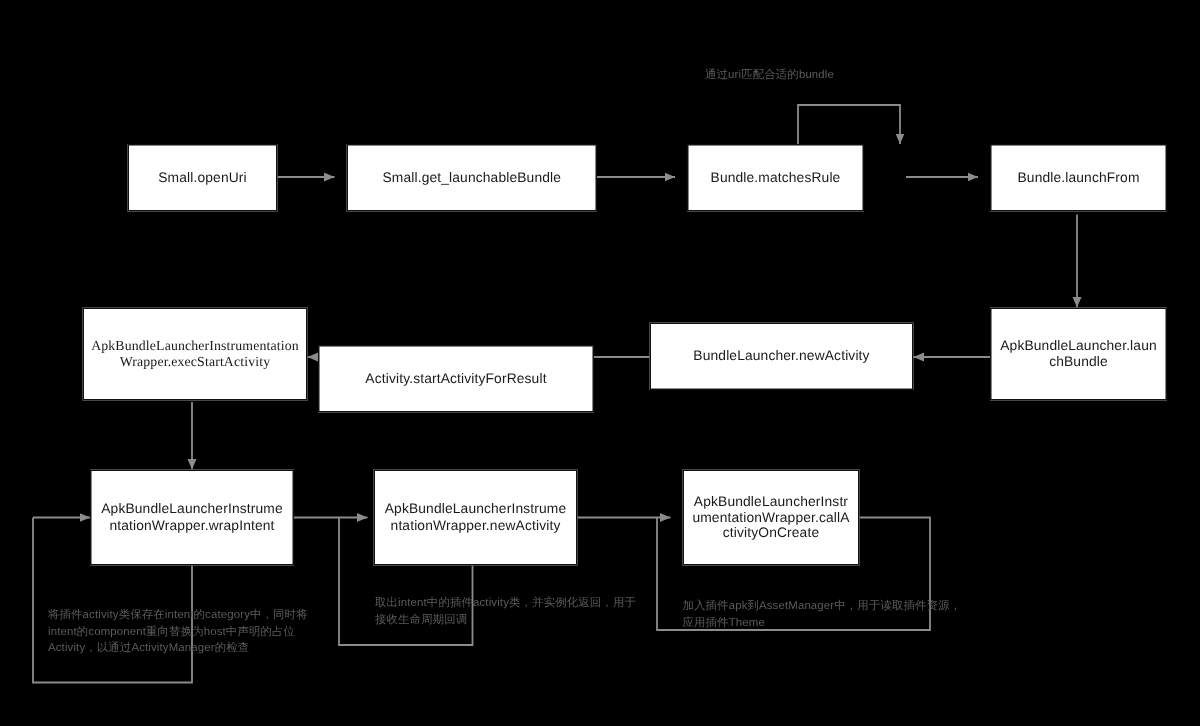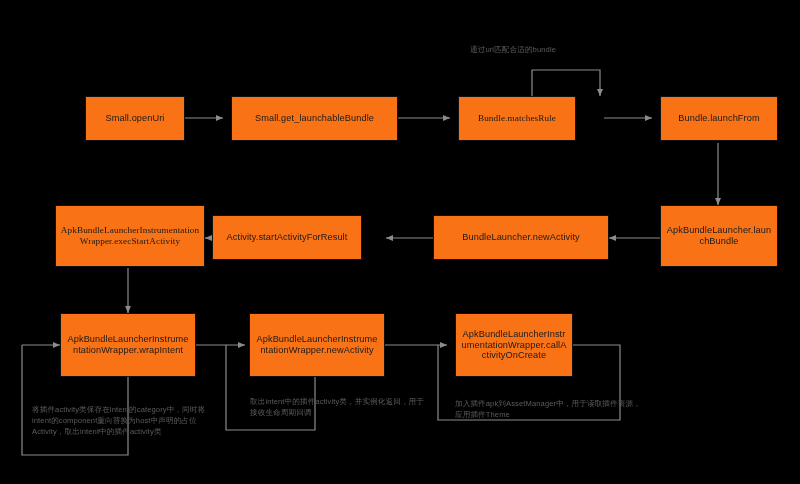--- a/index.html
+++ b/index.html
@@ -23,21 +23,21 @@
     position: absolute;
     left: 0;
     top: 0;
     width: 800px;
     height: 484px;
     pointer-events: none;
   }
   .node {
     position: absolute;
     box-sizing: border-box;
-    background: #f97316;
+    background: #ffffff;
     border: 1px solid #111111;
     color: #1a1a1a;
     display: flex;
     align-items: center;
     justify-content: center;
     text-align: center;
     line-height: 1.18;
     font-size: 9.2px;
     letter-spacing: 0.1px;
     padding: 16px 4px;
@@ -97,57 +97,57 @@
   </svg>
 
   <div class="node" style="left:85px; top:96px; width:100px; height:45px;">
     <span>Small.openUri</span>
   </div>
 
   <div class="node" style="left:231px; top:96px; width:167px; height:45px;">
     <span>Small.get_launchableBundle</span>
   </div>
 
-  <div class="node" style="left:458px; top:96px; width:118px; height:45px;font-family:Liberation Serif, serif;">
+  <div class="node" style="left:458px; top:96px; width:118px; height:45px;">
     <span>Bundle.matchesRule</span>
   </div>
 
   <div class="node" style="left:660px; top:96px; width:118px; height:45px;">
     <span>Bundle.launchFrom</span>
   </div>
 
   <div class="note note-top" style="left:470px; top:44px; width:150px;">通过uri匹配合适的bundle</div>
 
   <div class="node" style="left:660px; top:205px; width:118px; height:62px;justify-content:center;">
     <span>ApkBundleLauncher.launchBundle</span>
   </div>
 
   <div class="node" style="left:433px; top:215px; width:176px; height:45px;">
     <span>BundleLauncher.newActivity</span>
   </div>
 
-  <div class="node" style="left:212px; top:215px; width:150px; height:45px;align-items:center;">
+  <div class="node" style="left:212px; top:230px; width:184px; height:45px;align-items:center;">
     <span>Activity.startActivityForResult</span>
   </div>
 
   <div class="node" style="left:55px; top:205px; width:150px; height:62px;font-family:Liberation Serif, serif;">
     <span>ApkBundleLauncherInstrumentationWrapper.execStartActivity</span>
   </div>
 
   <div class="node" style="left:60px; top:313px; width:136px; height:64px;">
     <span>ApkBundleLauncherInstrumentationWrapper.wrapIntent</span>
   </div>
 
   <div class="node" style="left:249px; top:313px; width:136px; height:64px;">
     <span>ApkBundleLauncherInstrumentationWrapper.newActivity</span>
   </div>
 
   <div class="node" style="left:455px; top:313px; width:118px; height:64px;">
     <span>ApkBundleLauncherInstrumentationWrapper.callActivityOnCreate</span>
   </div>
 
-  <div class="note" style="left:32px; top:404px; width:185px;">将插件activity类保存在intent的category中，同时将intent的component重向替换为host中声明的占位Activity，取出intent中的插件activity类</div>
+  <div class="note" style="left:32px; top:404px; width:185px;">将插件activity类保存在intent的category中，同时将intent的component重向替换为host中声明的占位Activity，以通过ActivityManager的检查</div>
 
   <div class="note" style="left:250px; top:396px; width:180px;">取出intent中的插件activity类，并实例化返回，用于接收生命周期回调</div>
 
   <div class="note" style="left:455px; top:398px; width:186px;">加入插件apk到AssetManager中，用于读取插件资源，应用插件Theme</div>
 
 </div>
 
 </body></html>

